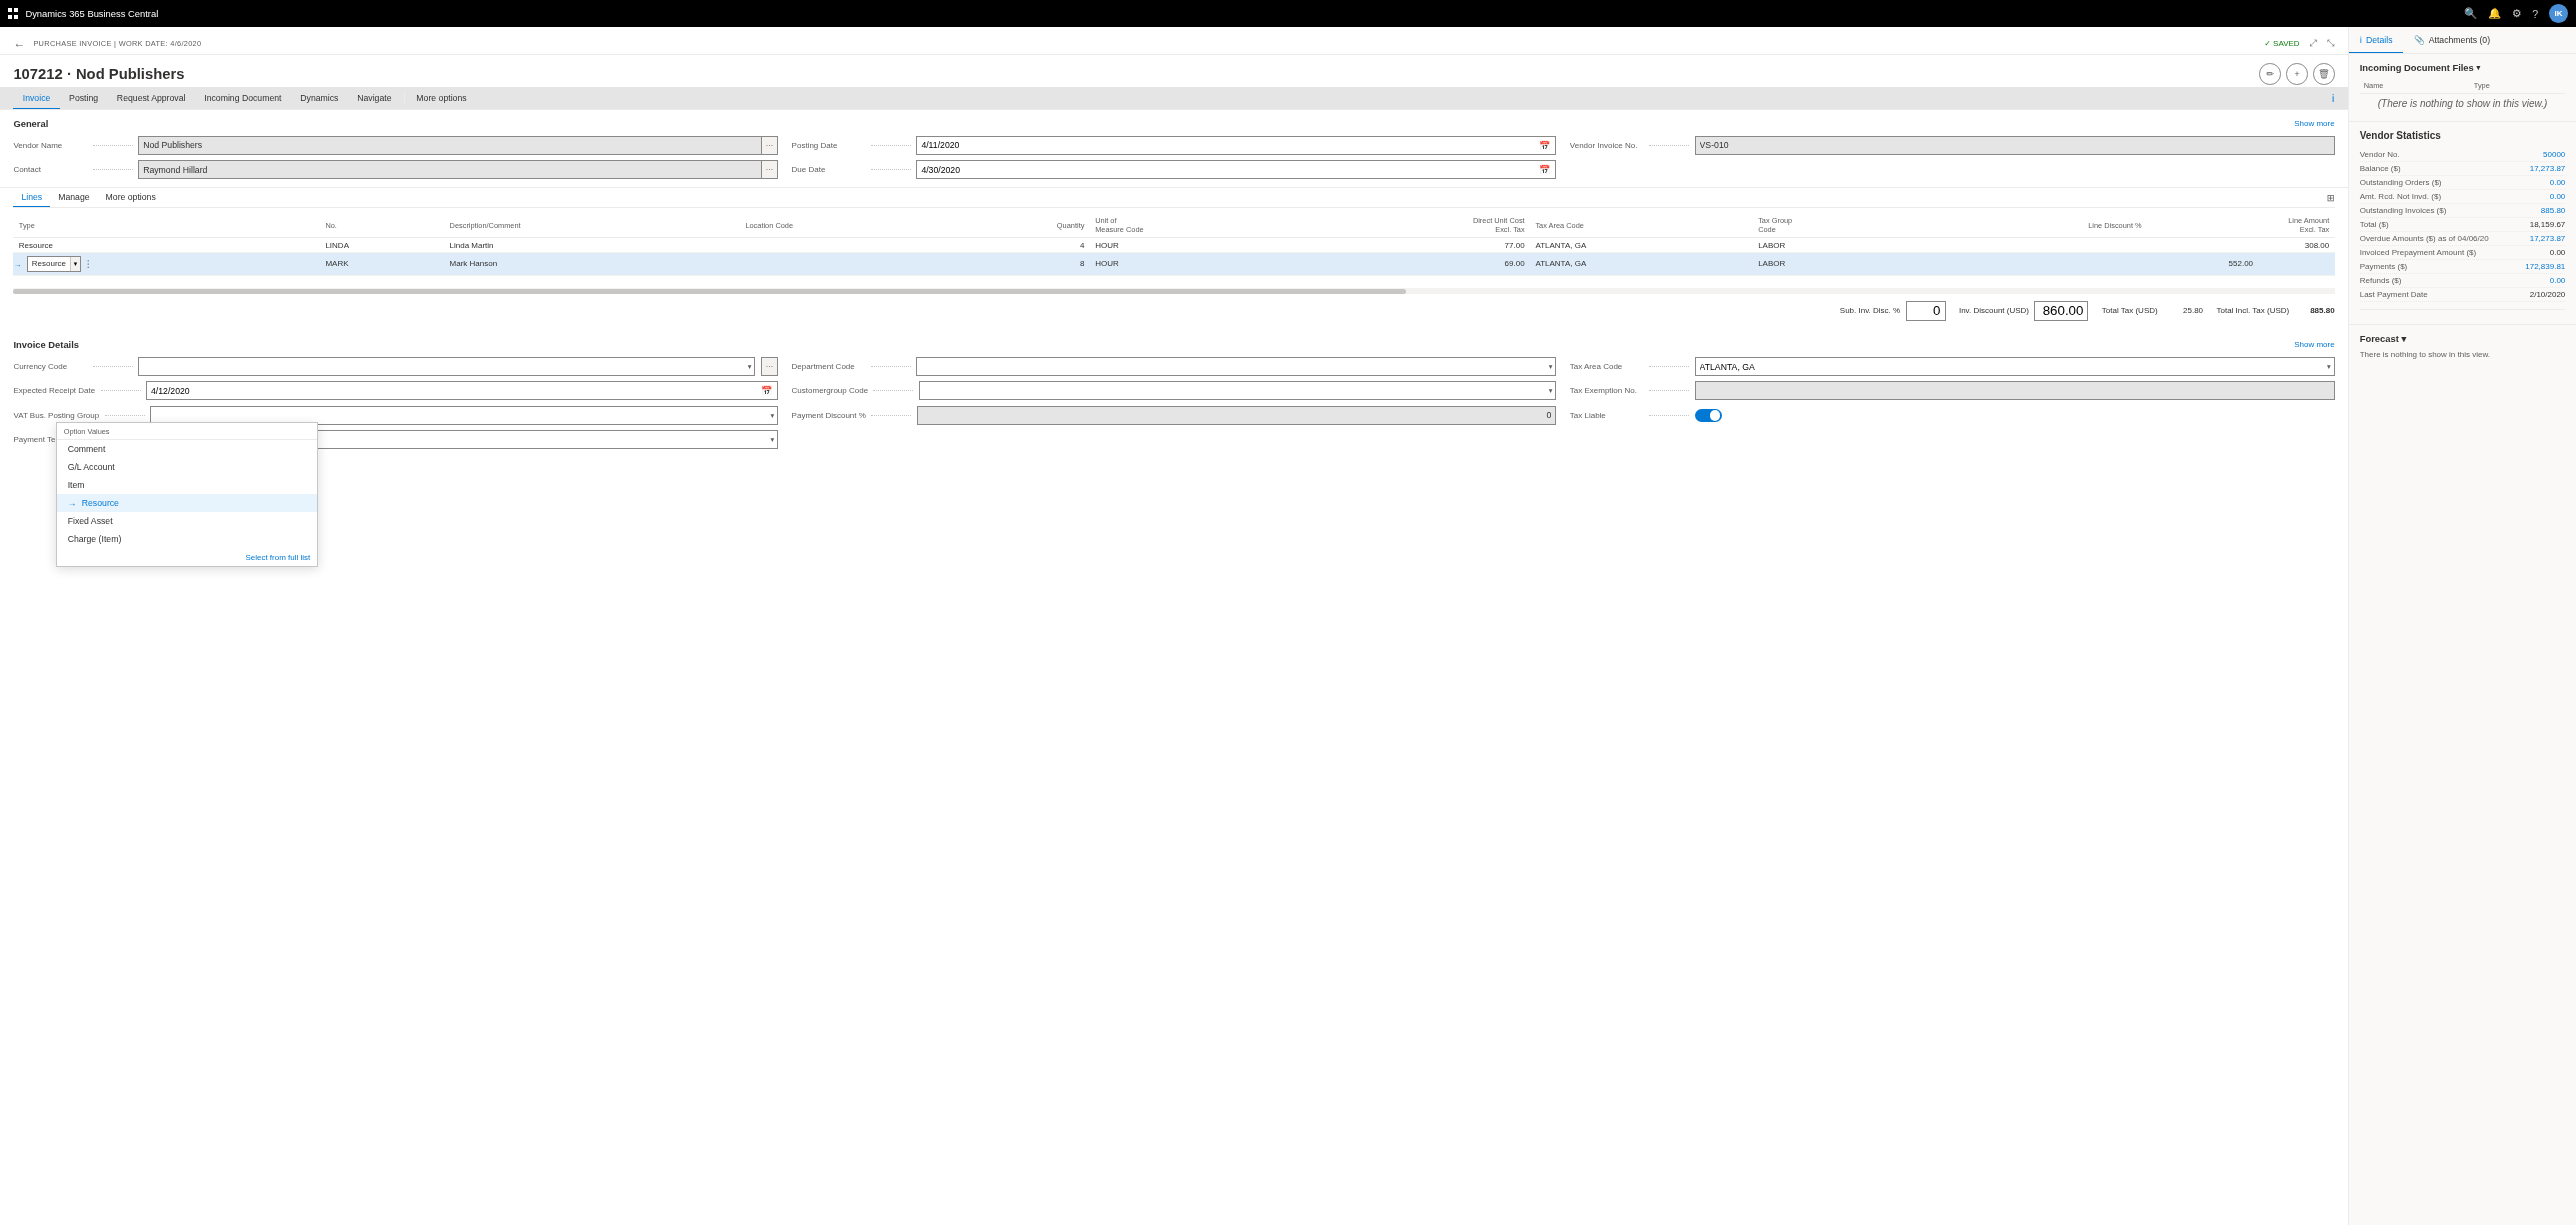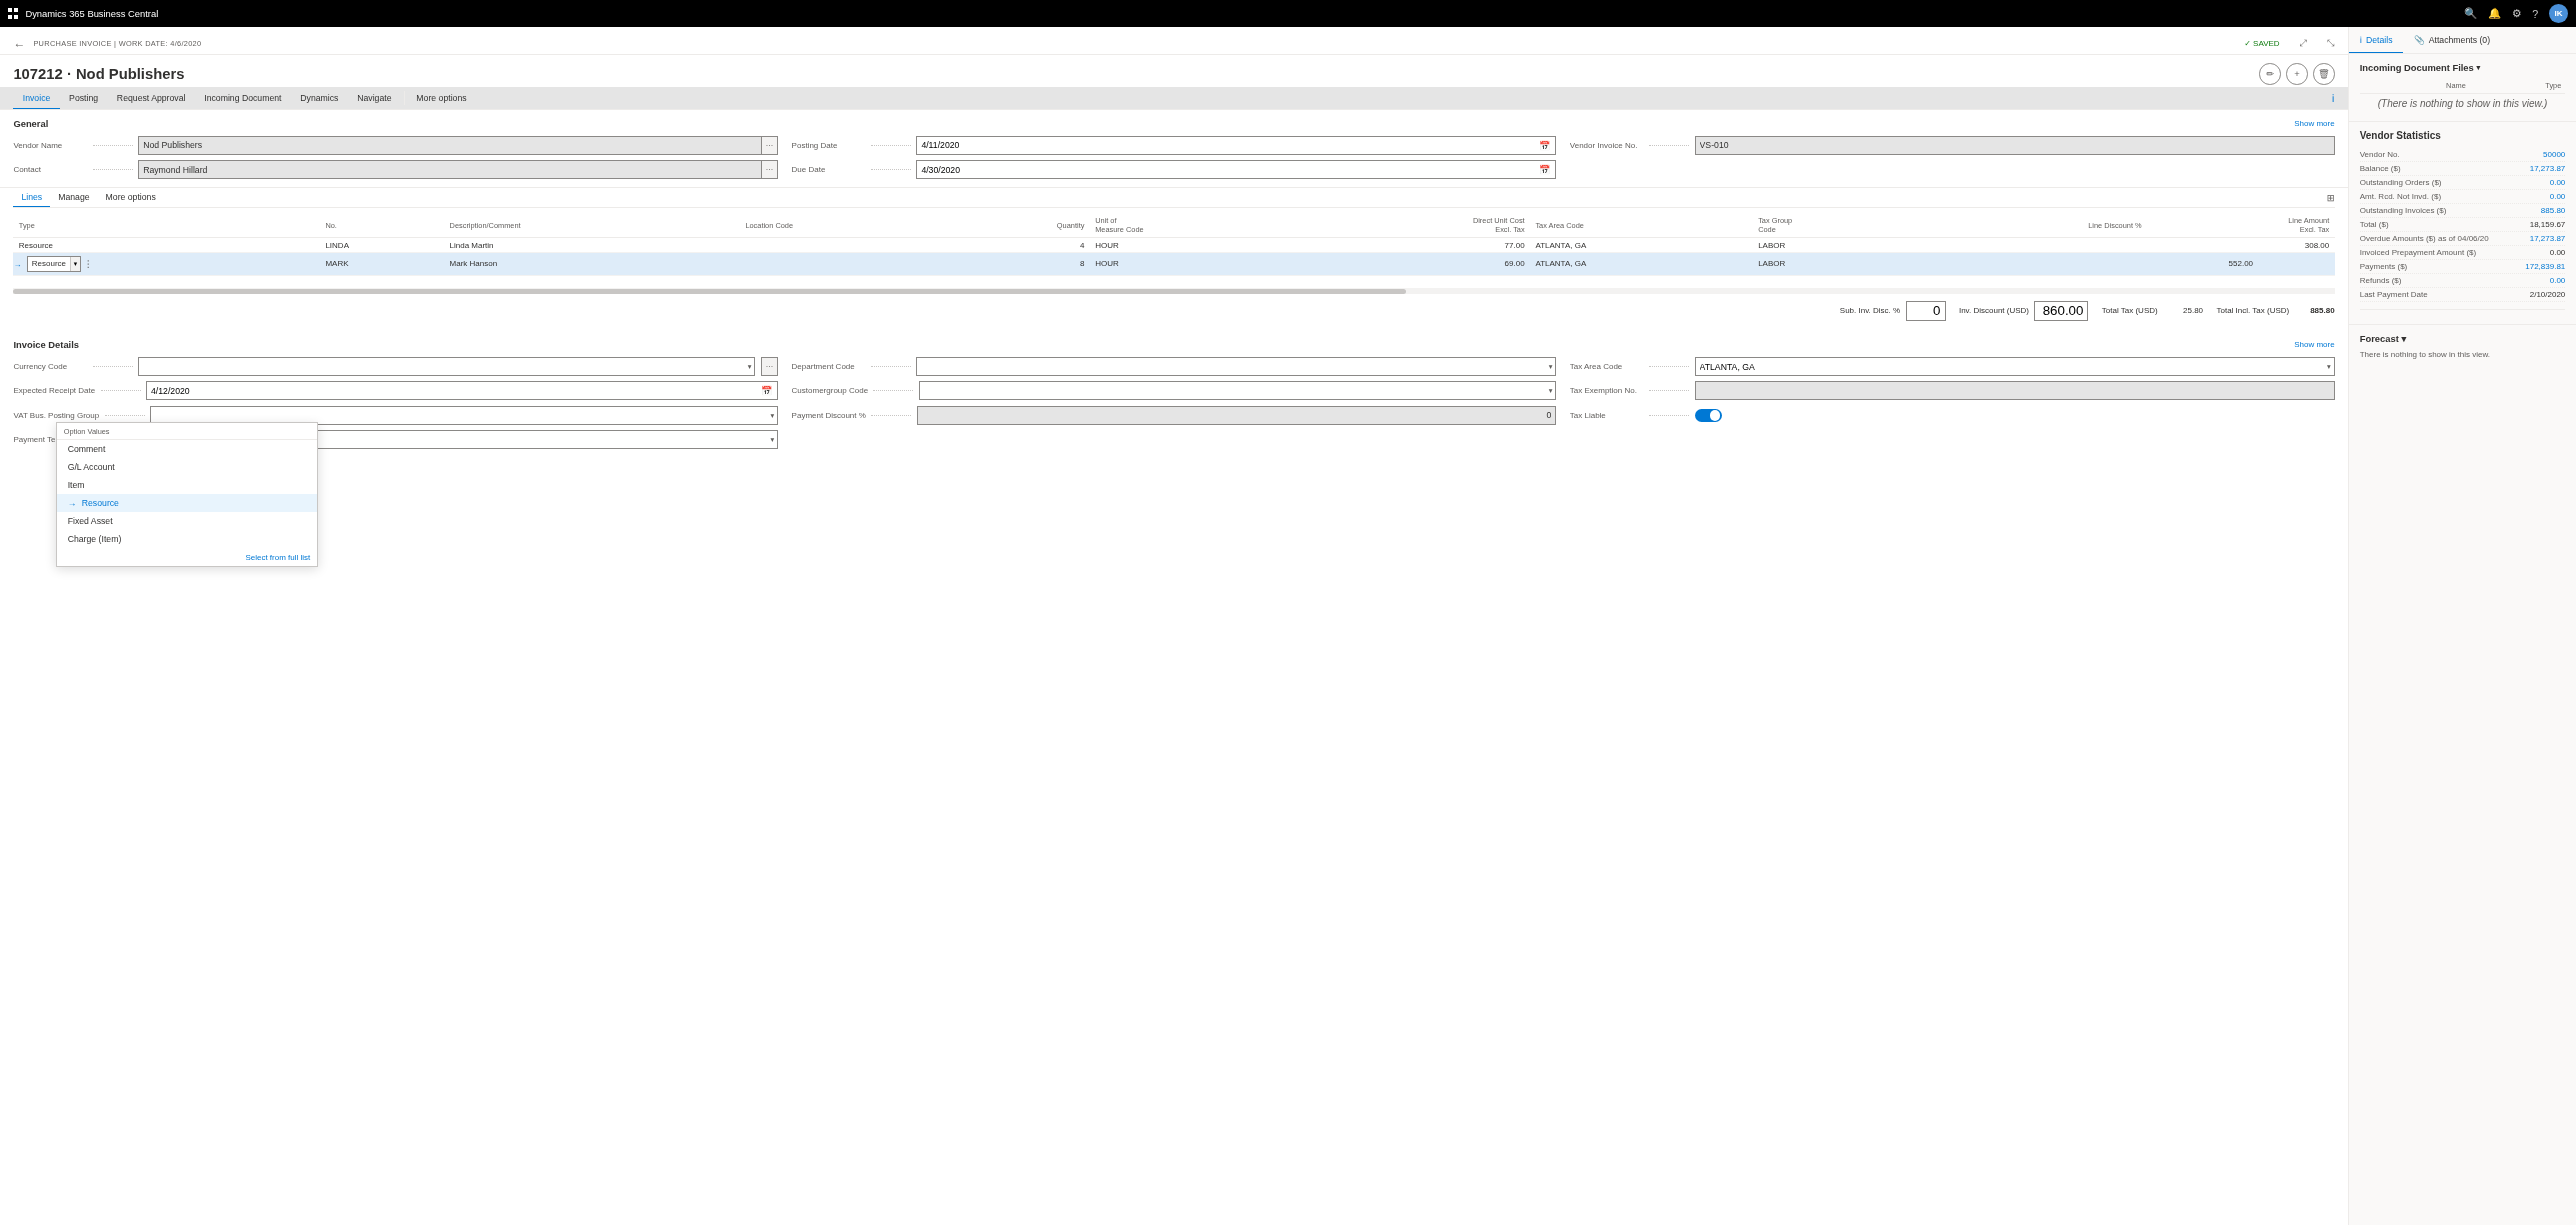--- a/index.html
+++ b/index.html
@@ -33,21 +33,21 @@
       background: #fff;
       padding: 5.4px 13.4px 0 13.4px;
       border-bottom: 0.7px solid #edebe9;
       display: flex;
       align-items: center;
       gap: 8px;
       height: 28px;
     }
     .back-btn { color: #605e5c; cursor: pointer; font-size: 12px; }
     .breadcrumb-text { font-size: 7.4px; color: #605e5c; text-transform: uppercase; letter-spacing: 0.3px; }
-    .sub-header-right { margin-left: auto; display: flex; align-items: center; gap: 20px; }
+    .sub-header-right { margin-left: auto; display: flex; align-items: center; gap: 10px; }
     .saved-label { color: #107c10; font-size: 8px; }
     .expand-btn { font-size: 9.4px; color: #605e5c; cursor: pointer; }
 
     
     .page-title-bar {
       padding: 8px 13.4px 2.7px 13.4px;
       display: flex;
       align-items: center;
       gap: 9.4px;
     }
@@ -157,21 +157,21 @@
     }
     .right-panel-tabs { display: flex; border-bottom: 0.7px solid #edebe9; }
     .rp-tab { padding: 6.7px 10.7px; font-size: 8.7px; cursor: pointer; color: #323130; border-bottom: 1.3px solid transparent; display: flex; align-items: center; gap: 4px; }
     .rp-tab.active { border-bottom: 1.3px solid #0078d4; color: #0078d4; }
 
     
     .rp-section { padding: 8px 10.7px; border-bottom: 0.7px solid #edebe9; }
     .rp-section-title { font-size: 9.4px; font-weight: 600; color: #323130; margin-bottom: 5.4px; display: flex; align-items: center; gap: 2.7px; }
     .rp-section-title .chevron { font-size: 7.4px; }
     .incoming-table { width: 100%; border-collapse: collapse; font-size: 8px; }
-    .incoming-table th { text-align: right; padding: 2.7px 4px; color: #605e5c; font-size: 7.4px; font-weight: 400; border-bottom: 0.7px solid #edebe9; }
+    .incoming-table th { text-align: left; padding: 2.7px 4px; color: #605e5c; font-size: 7.4px; font-weight: 400; border-bottom: 0.7px solid #edebe9; }
     .incoming-table td { padding: 4px; font-size: 10px; color: #605e5c; text-align: center; }
     .incoming-empty { color: #605e5c; font-size: 8px; font-style: italic; padding: 13.4px 0; text-align: center; }
 
     
     .vs-section { padding: 8px 10.7px; border-bottom: 0.7px solid #edebe9; }
     .vs-title { font-size: 10px; font-weight: 600; color: #323130; margin-bottom: 6.7px; }
     .vs-row { display: flex; justify-content: space-between; align-items: center; padding: 2px 0; font-size: 8px; border-bottom: 0.7px dotted #edebe9; }
     .vs-label { color: #605e5c; }
     .vs-value { color: #0078d4; font-weight: 500; }
     .vs-value.black { color: #323130; }

